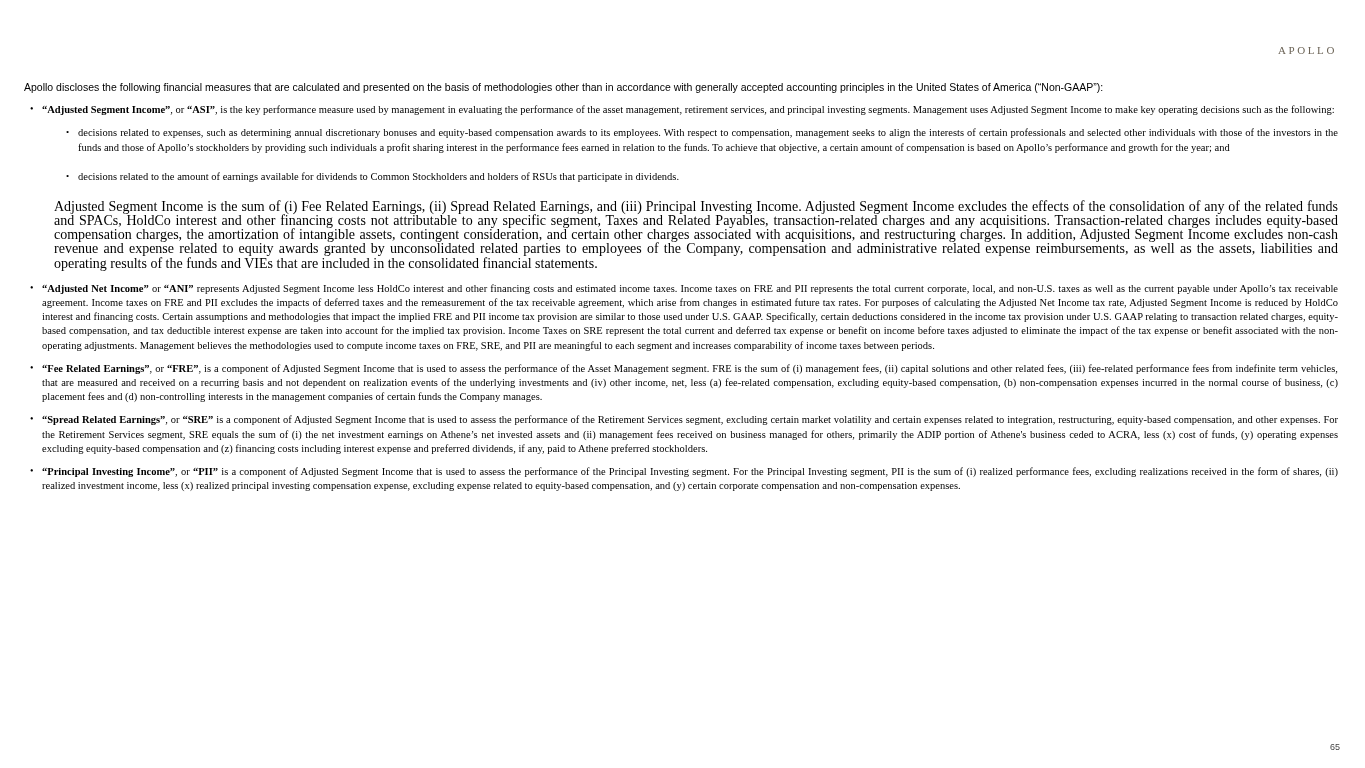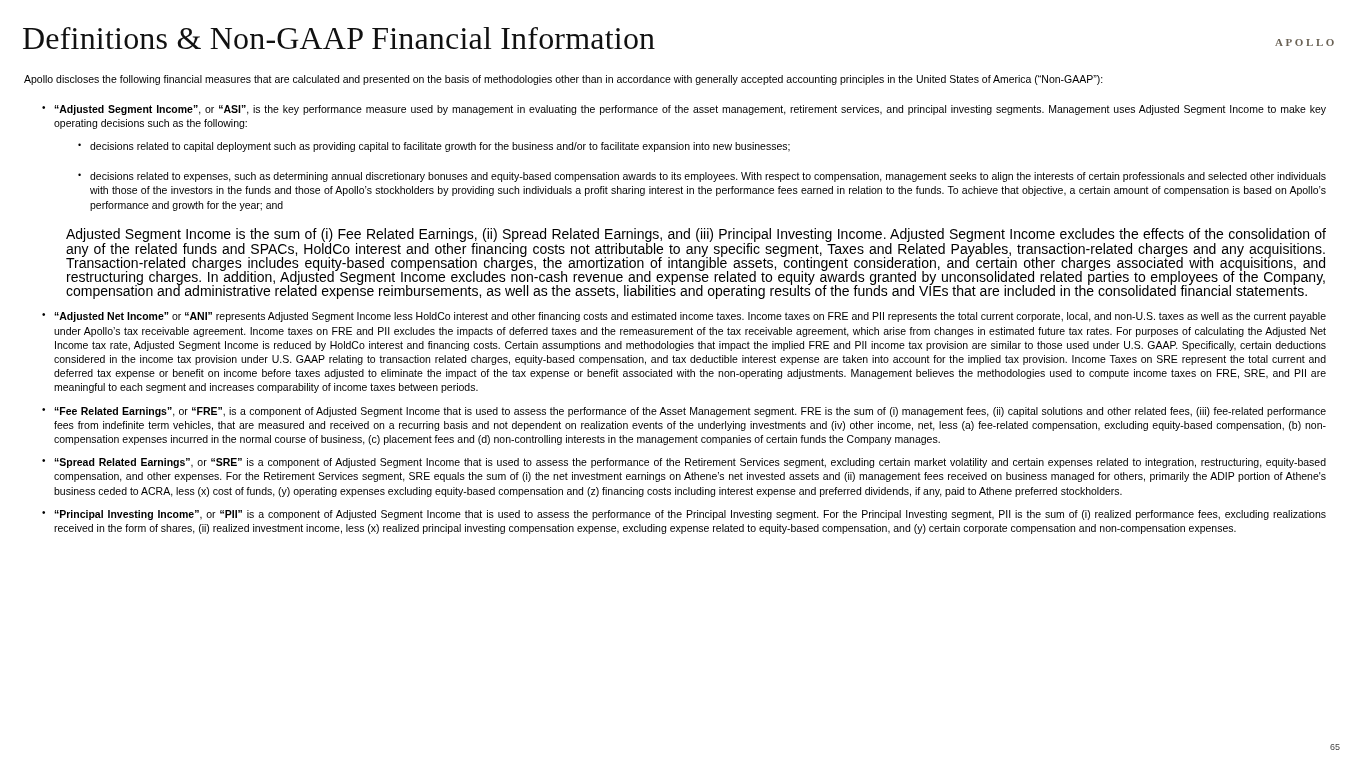--- a/index.html
+++ b/index.html
@@ -28,43 +28,44 @@
     font-family: "Liberation Serif", serif;
     font-size: 32px;
     font-weight: 400;
     letter-spacing: 0.2px;
     color: #111111;
     white-space: nowrap;
   }
   .brand {
     position: absolute;
     right: 28px;
-    top: 36px;
+    top: 44px;
     font-family: "Liberation Serif", serif;
     font-size: 11px;
     letter-spacing: 2.6px;
     color: #6b6356;
-    font-weight: 700;
+    font-weight: 400;
   }
   .content {
     position: absolute;
     left: 24px;
     top: 73px;
     width: 1318px;
   }
   .lead {
     font-size: 10.5px;
     line-height: 13px;
     text-align: justify;
-    margin: 0 0 9px 0;
+    margin: 8px 0 9px 0;
   }
   ul.level1 {
     list-style: none;
-    margin: 16px;
+    margin: 4px;
     padding: 0;
+    font-family: Liberation Serif, serif;
   }
   ul.level1 > li {
     position: relative;
     padding-left: 14px;
     margin-bottom: 9px;
     font-size: 10.5px;
     line-height: 14.2px;
     text-align: justify;
   }
   ul.level1 > li::before {
@@ -112,35 +113,34 @@
     bottom: 16px;
     font-size: 9px;
     color: #444;
   }
 </style>
 </head>
 <body>
 
 <div class="slide">
 
-  <div class="title">Definitions &amp; Non-GAAP Financial Information</div>
   <div class="brand">APOLLO</div>
 
   <div class="content">
 
     <p class="lead">Apollo discloses the following financial measures that are calculated and presented on the basis of methodologies other than in accordance with generally accepted accounting principles in the United States of America (“Non-GAAP”):</p>
 
     <ul class="level1">
 
       <li>
         <span><b>“Adjusted Segment Income”</b>, or <b>“ASI”</b>, is the key performance measure used by management in evaluating the performance of the asset management, retirement services, and principal investing segments. Management uses Adjusted Segment Income to make key operating decisions such as the following:</span>
 
         <ul class="level2">
-          <li>decisions related to capital deployment such as providing capital to facilitate growth for the business and/or to facilitate expansion into new businesses;</li>
           <li>decisions related to expenses, such as determining annual discretionary bonuses and equity-based compensation awards to its employees. With respect to compensation, management seeks to align the interests of certain professionals and selected other individuals with those of the investors in the funds and those of Apollo’s stockholders by providing such individuals a profit sharing interest in the performance fees earned in relation to the funds. To achieve that objective, a certain amount of compensation is based on Apollo’s performance and growth for the year; and</li>
+          <li class="no-bullet-gap">decisions related to the amount of earnings available for dividends to Common Stockholders and holders of RSUs that participate in dividends.</li>
         </ul>
 
         <p class="plain-para">Adjusted Segment Income is the sum of (i) Fee Related Earnings, (ii) Spread Related Earnings, and (iii) Principal Investing Income. Adjusted Segment Income excludes the effects of the consolidation of any of the related funds and SPACs, HoldCo interest and other financing costs not attributable to any specific segment, Taxes and Related Payables, transaction-related charges and any acquisitions. Transaction-related charges includes equity-based compensation charges, the amortization of intangible assets, contingent consideration, and certain other charges associated with acquisitions, and restructuring charges. In addition, Adjusted Segment Income excludes non-cash revenue and expense related to equity awards granted by unconsolidated related parties to employees of the Company, compensation and administrative related expense reimbursements, as well as the assets, liabilities and operating results of the funds and VIEs that are included in the consolidated financial statements.</p>
       </li>
 
       <li><b>“Adjusted Net Income”</b> or <b>“ANI”</b> represents Adjusted Segment Income less HoldCo interest and other financing costs and estimated income taxes. Income taxes on FRE and PII represents the total current corporate, local, and non-U.S. taxes as well as the current payable under Apollo’s tax receivable agreement. Income taxes on FRE and PII excludes the impacts of deferred taxes and the remeasurement of the tax receivable agreement, which arise from changes in estimated future tax rates. For purposes of calculating the Adjusted Net Income tax rate, Adjusted Segment Income is reduced by HoldCo interest and financing costs. Certain assumptions and methodologies that impact the implied FRE and PII income tax provision are similar to those used under U.S. GAAP. Specifically, certain deductions considered in the income tax provision under U.S. GAAP relating to transaction related charges, equity-based compensation, and tax deductible interest expense are taken into account for the implied tax provision. Income Taxes on SRE represent the total current and deferred tax expense or benefit on income before taxes adjusted to eliminate the impact of the tax expense or benefit associated with the non-operating adjustments. Management believes the methodologies used to compute income taxes on FRE, SRE, and PII are meaningful to each segment and increases comparability of income taxes between periods.</li>
 
       <li><b>“Fee Related Earnings”</b>, or <b>“FRE”</b>, is a component of Adjusted Segment Income that is used to assess the performance of the Asset Management segment. FRE is the sum of (i) management fees, (ii) capital solutions and other related fees, (iii) fee-related performance fees from indefinite term vehicles, that are measured and received on a recurring basis and not dependent on realization events of the underlying investments and (iv) other income, net, less (a) fee-related compensation, excluding equity-based compensation, (b) non-compensation expenses incurred in the normal course of business, (c) placement fees and (d) non-controlling interests in the management companies of certain funds the Company manages.</li>
 
       <li><b>“Spread Related Earnings”</b>, or <b>“SRE”</b> is a component of Adjusted Segment Income that is used to assess the performance of the Retirement Services segment, excluding certain market volatility and certain expenses related to integration, restructuring, equity-based compensation, and other expenses. For the Retirement Services segment, SRE equals the sum of (i) the net investment earnings on Athene’s net invested assets and (ii) management fees received on business managed for others, primarily the ADIP portion of Athene's business ceded to ACRA, less (x) cost of funds, (y) operating expenses excluding equity-based compensation and (z) financing costs including interest expense and preferred dividends, if any, paid to Athene preferred stockholders.</li>

